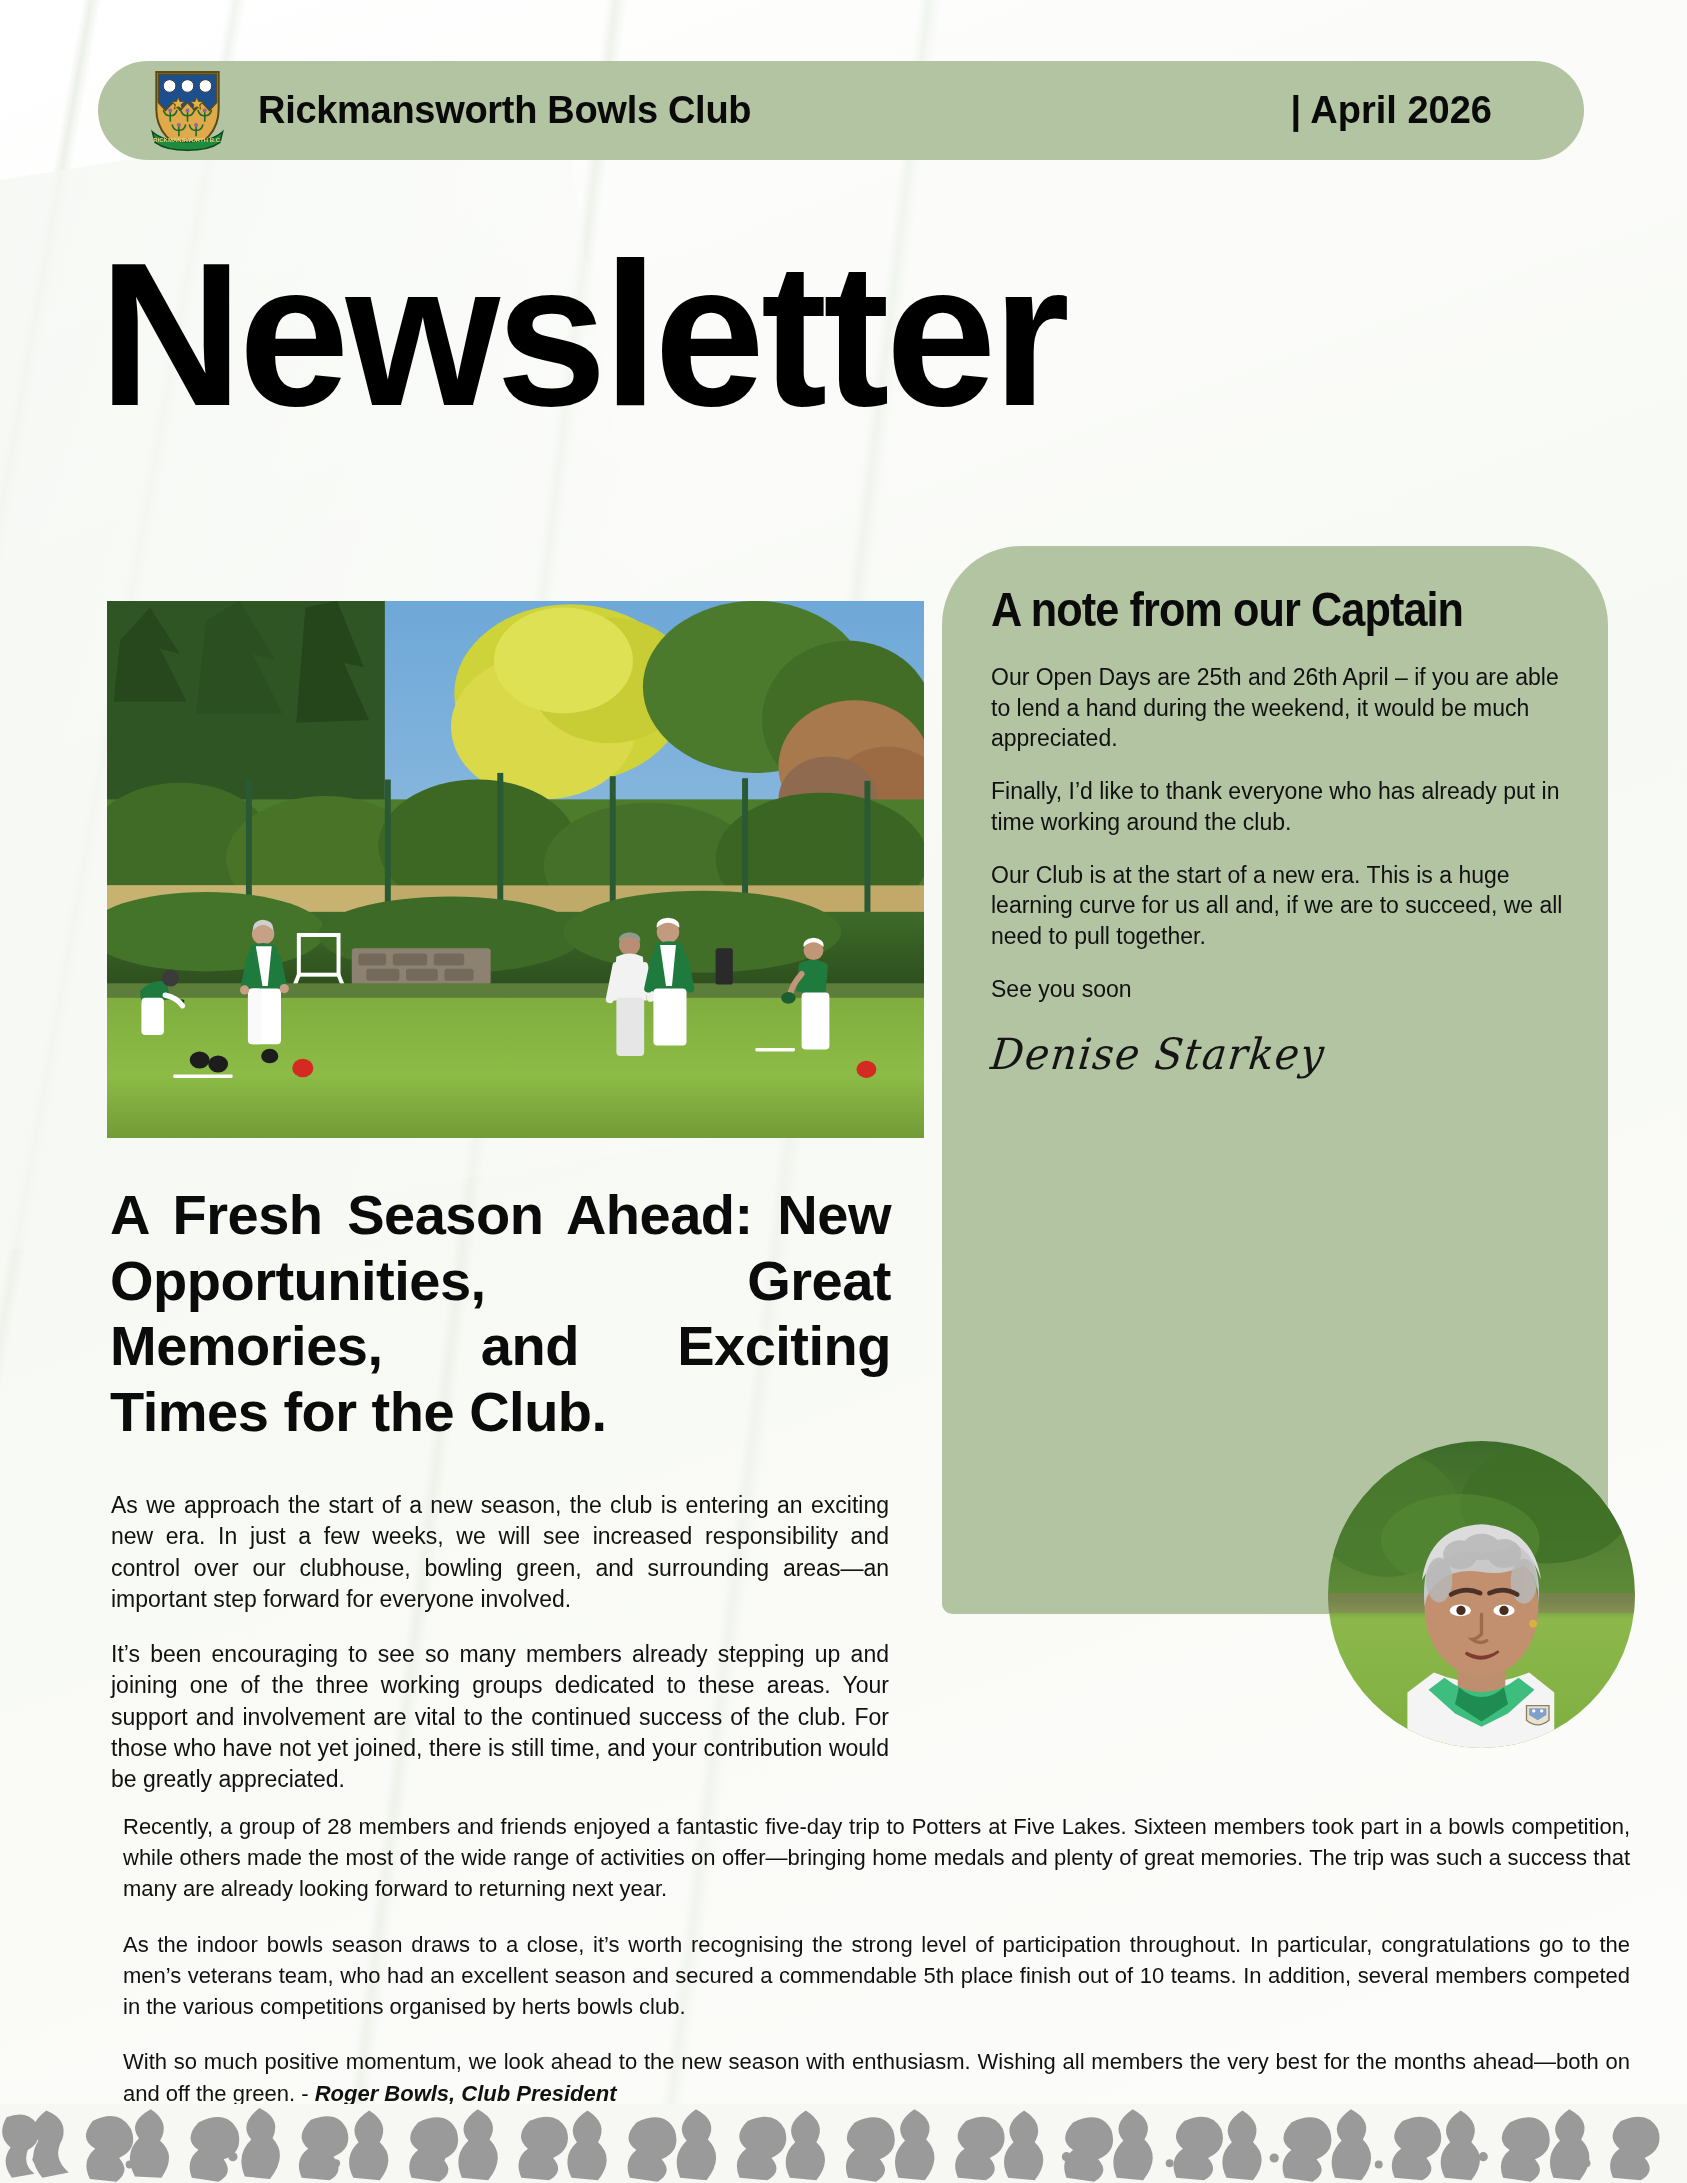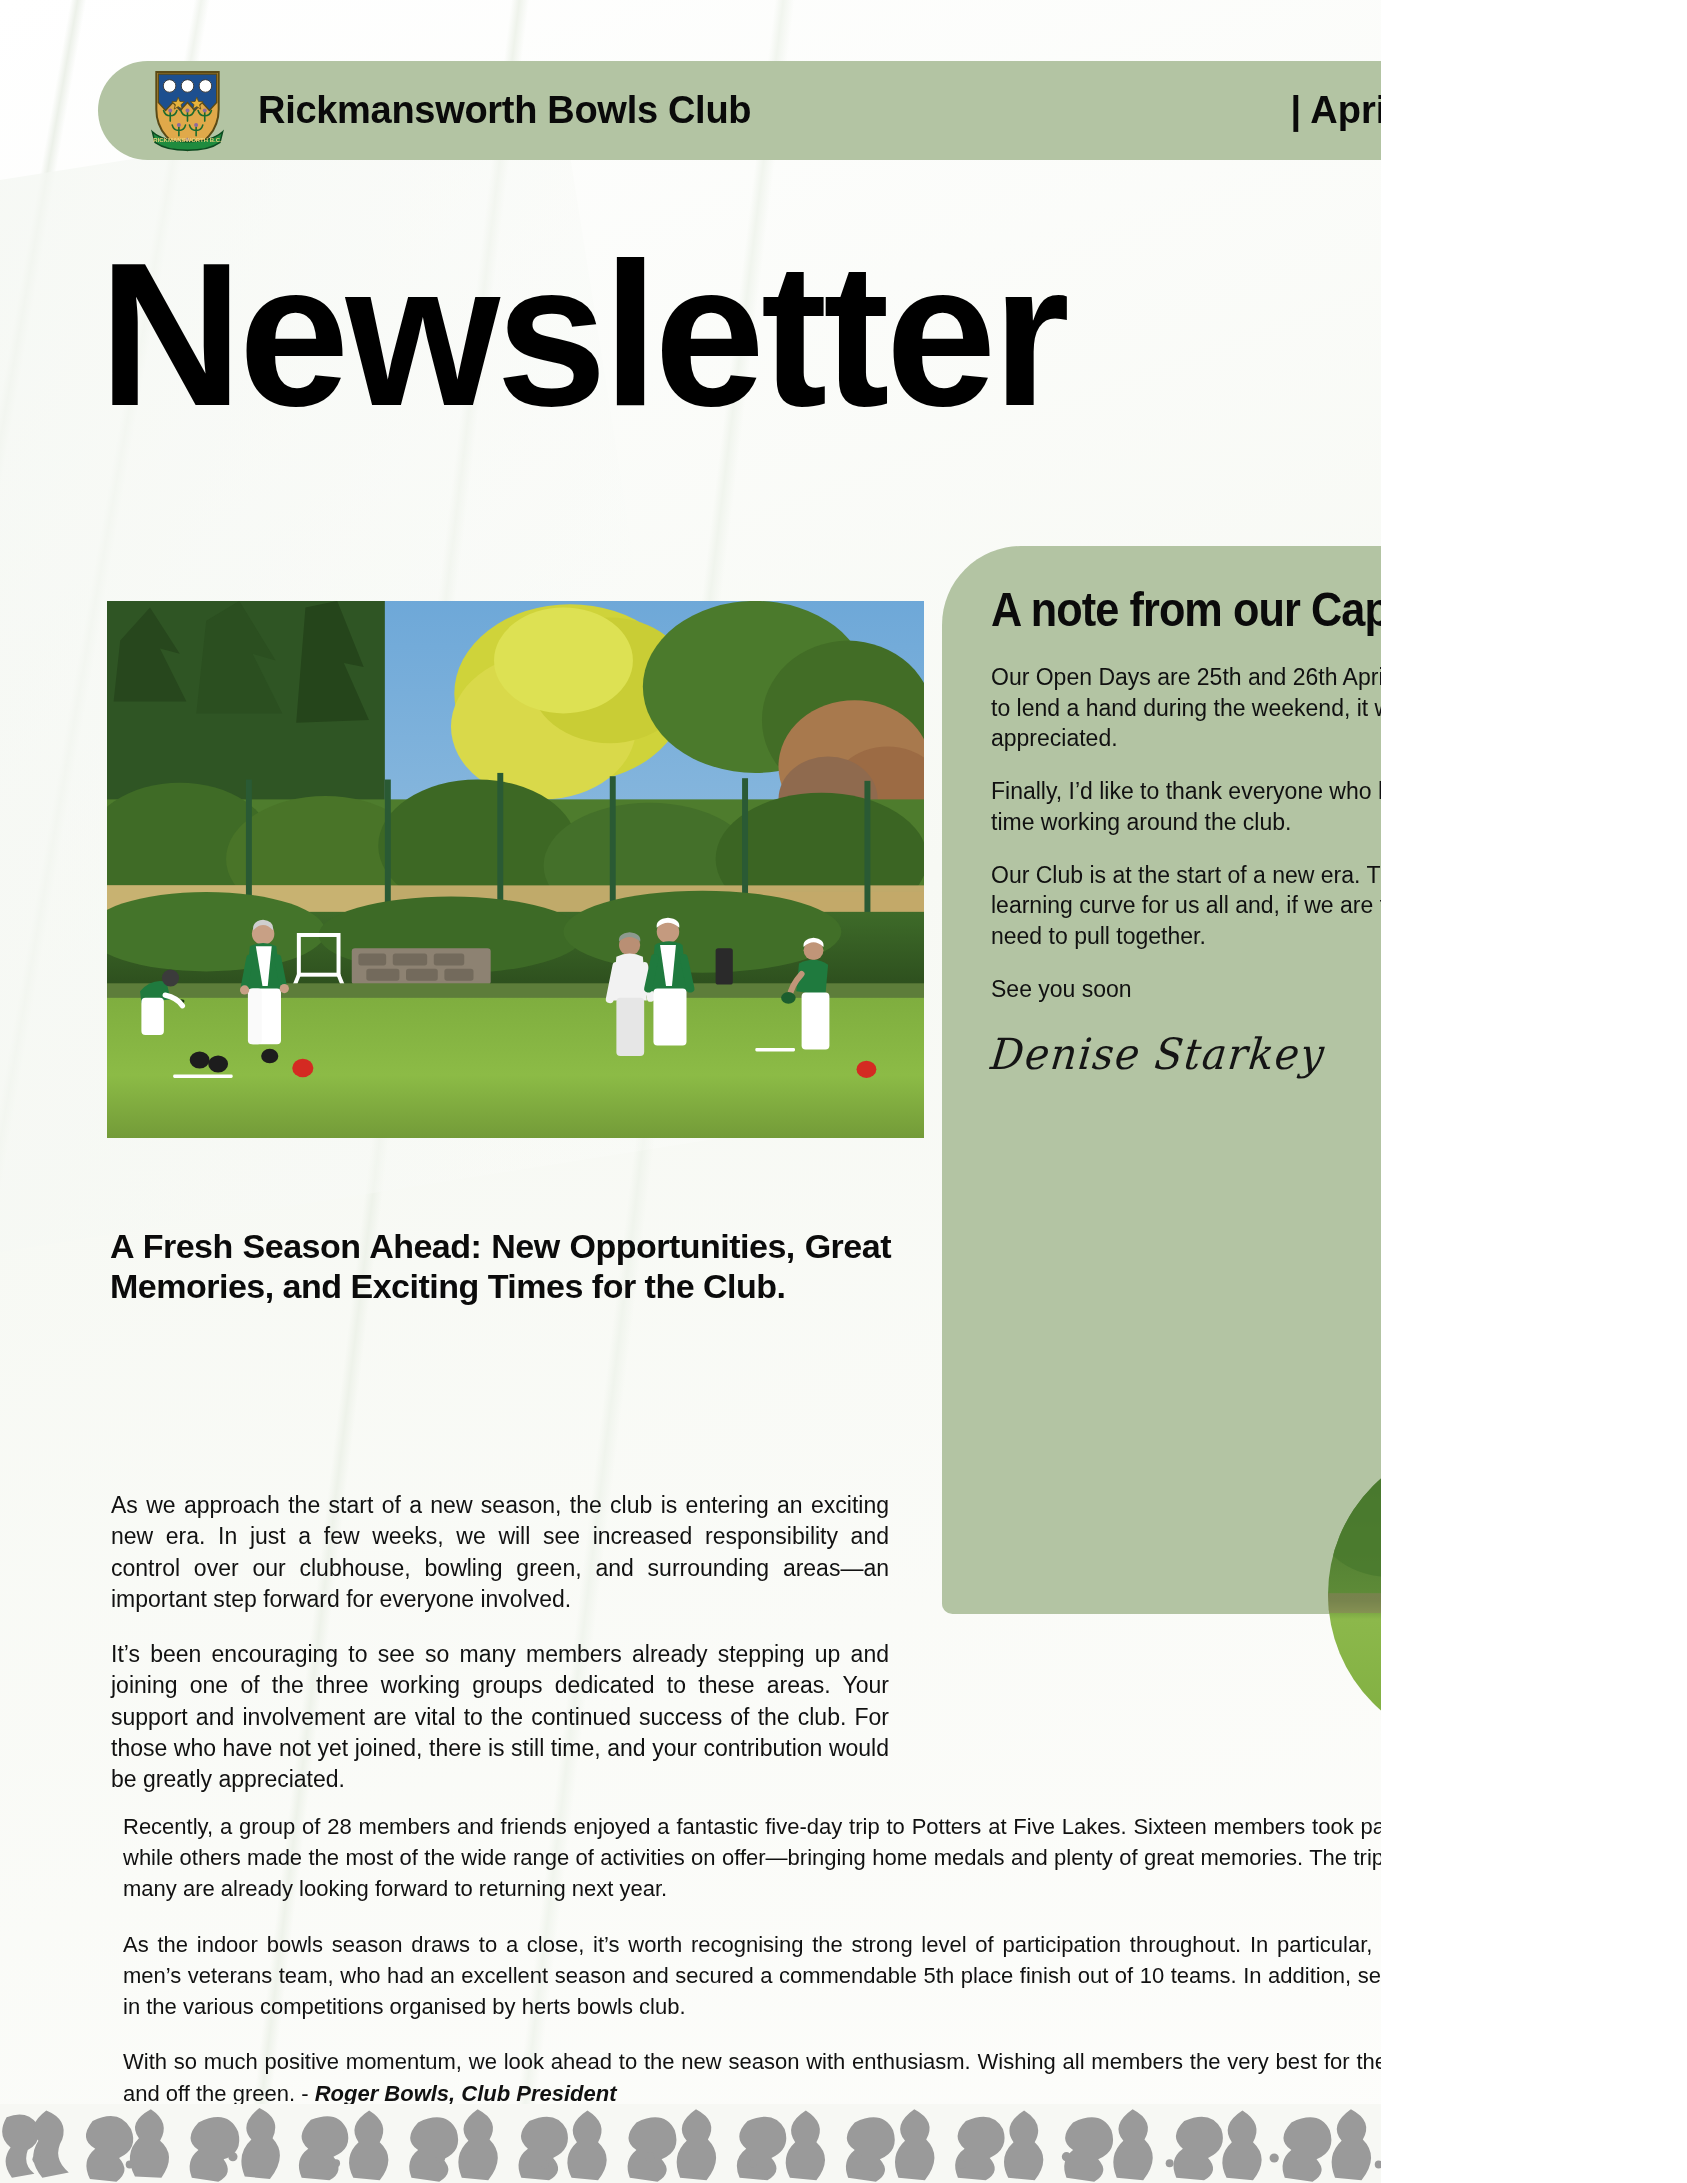--- a/index.html
+++ b/index.html
@@ -2,21 +2,21 @@
 <html style="font-size:10.6px"><head>
 <meta charset="utf-8">
 <style>
   html, body {
     margin: 0;
     padding: 0;
     background: #ffffff;
   }
   .page {
     position: relative;
-    width: 1381px;
+    width: 1687px;
     height: 2183px;
     overflow: hidden;
     background: #fde047;
     font-family: "Liberation Sans", sans-serif;
   }
 
   
   .bg-streaks {
     position: absolute;
     inset: 0;
@@ -155,23 +155,23 @@
     height: 307px;
     border-radius: 50%;
     overflow: hidden;
   }
   .portrait svg { display: block; width: 100%; height: 100%; }
 
   
   .article-headline {
     position: absolute;
     left: 110px;
-    top: 1227px;
+    top: 1182px;
     width: 781px;
-    font-size: 34px;
+    font-size: 56px;
     line-height: 1.17;
     font-weight: bold;
     color: #0b0b0b;
     text-align: justify;
     text-align-last: left;
     letter-spacing: -0.5px;
   }
   .left-col {
     position: absolute;
     left: 111px;

